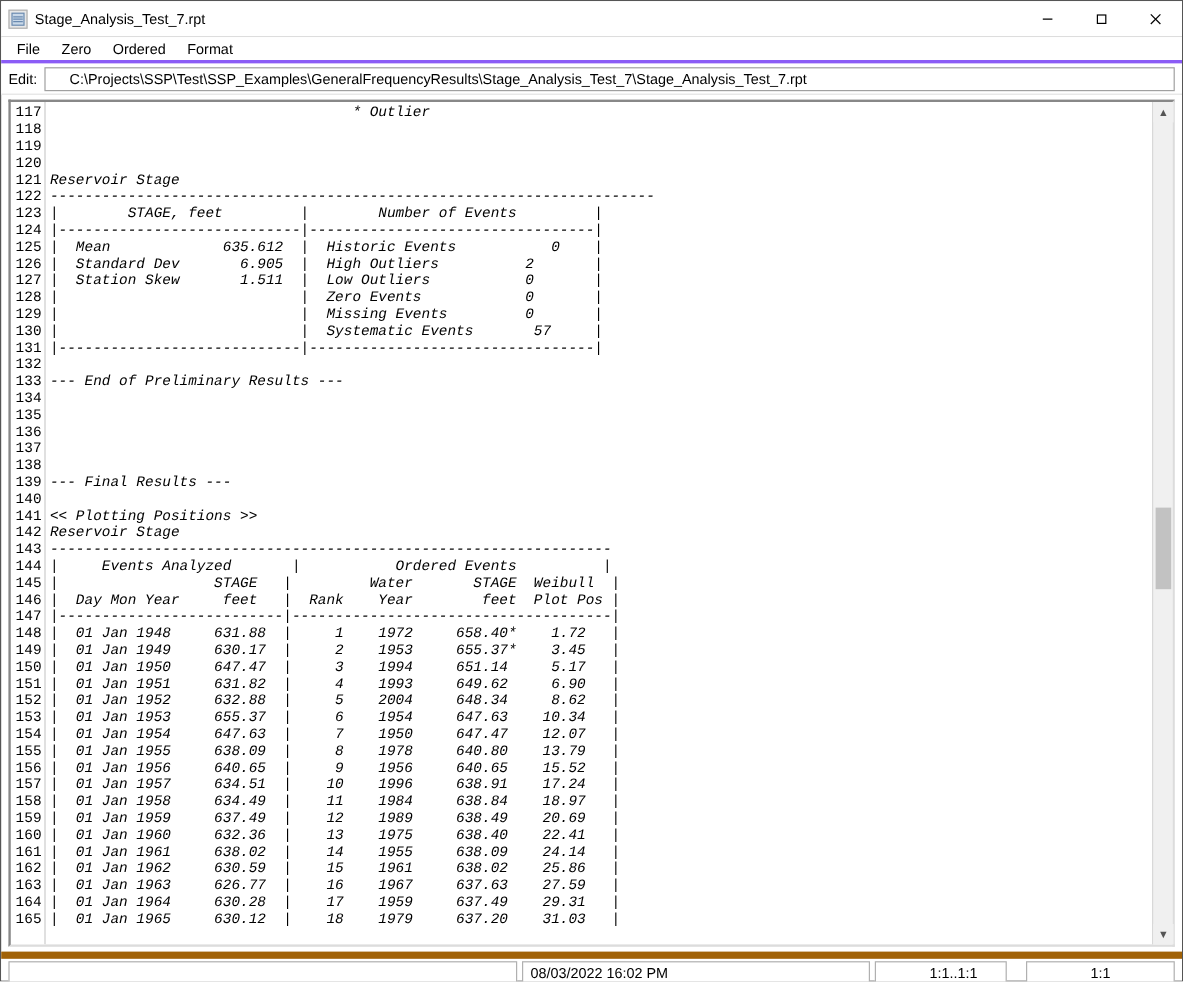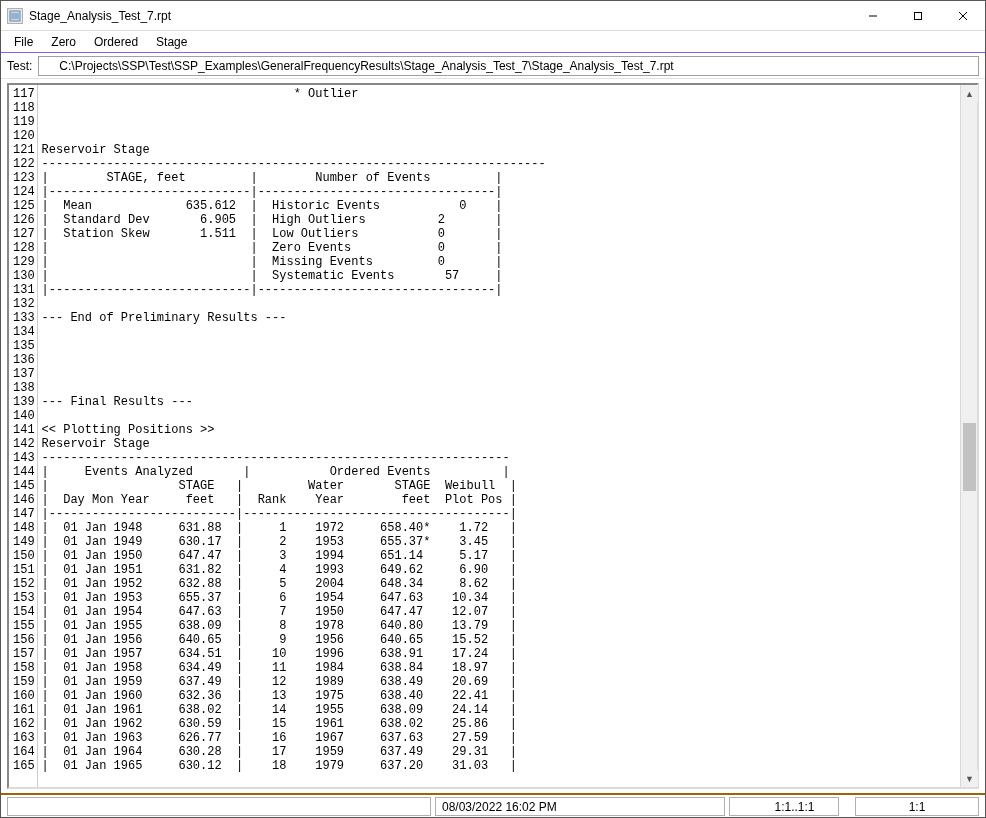--- a/index.html
+++ b/index.html
@@ -43,21 +43,21 @@
     display: flex; align-items: center; justify-content: center;
     font-size: 11px;
   }
   .menubar {
     height: 22px;
     display: flex;
     align-items: center;
     padding: 0 6px;
     gap: 4px;
     background: #fff;
-    border-bottom: 1px solid #8b5cf6;
+    border-bottom: 3px solid #8b5cf6;
   }
   .menubar .menu-item { padding: 2px 7px; }
   .filebar {
     height: 26px;
     display: flex;
     align-items: center;
     padding: 2px 6px;
     gap: 4px;
     background: #fff;
     border-bottom: 1px solid #e3e3e3;
@@ -107,20 +107,21 @@
     color: #000;
     border-right: 1px solid #ccc;
     white-space: pre;
     user-select: none;
   }
   .code {
     padding: 2px 4px;
     white-space: pre;
     color: #000;
     flex: 1;
+    font-style: italic;
   }
   .scrollbar-v {
     width: 17px;
     background: #f0f0f0;
     border-left: 1px solid #d8d8d8;
     position: relative;
   }
   .sb-btn {
     width: 17px; height: 17px;
     background: #f0f0f0;
@@ -132,21 +133,21 @@
   .sb-down { bottom: 0; }
   .sb-thumb {
     position: absolute;
     left: 2px; width: 13px;
     background: #c2c2c2;
     border-radius: 0;
   }
   .statusbar {
     height: 24px;
     display: flex;
-    border-top: 2px solid #a16207;
+    border-top: 6px solid #a16207;
     background: #fff;
     padding: 2px 6px;
     gap: 4px;
   }
   .status-cell {
     border: 1px solid #b0b0b0;
     height: 19px;
     display: flex;
     align-items: center;
     padding: 0 6px;
@@ -190,25 +191,25 @@
             <line x1="9" y1="1" x2="1" y2="9" stroke="#000" stroke-width="1"></line>
           </svg>
       </div>
     </div>
   </div>
 
   <div class="menubar">
     <span class="menu-item">File</span>
     <span class="menu-item">Zero</span>
     <span class="menu-item">Ordered</span>
-    <span class="menu-item">Stage</span>
+    <span class="menu-item">Format</span>
   </div>
 
   <div class="filebar">
-    <label>Test:</label>
+    <label>Edit:</label>
     <input type="text" value="C:\Projects\SSP\Test\SSP_Examples\GeneralFrequencyResults\Stage_Analysis_Test_7\Stage_Analysis_Test_7.rpt" style="">
   </div>
 
   <div class="content-wrap">
     <div class="editor-frame">
       <div class="scroll-host">
         <div class="code-pane">
           <div class="gutter" id="gutter">117
 118
 119

